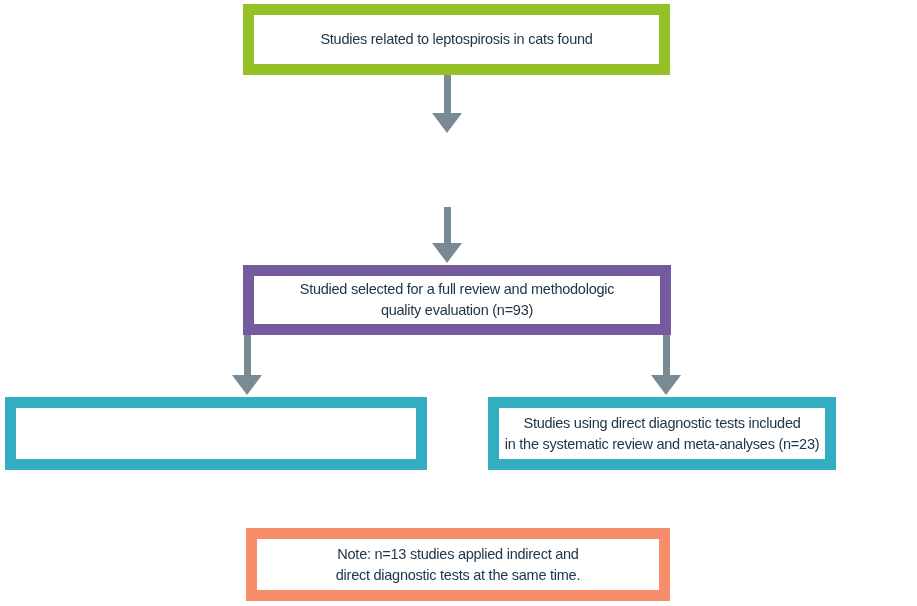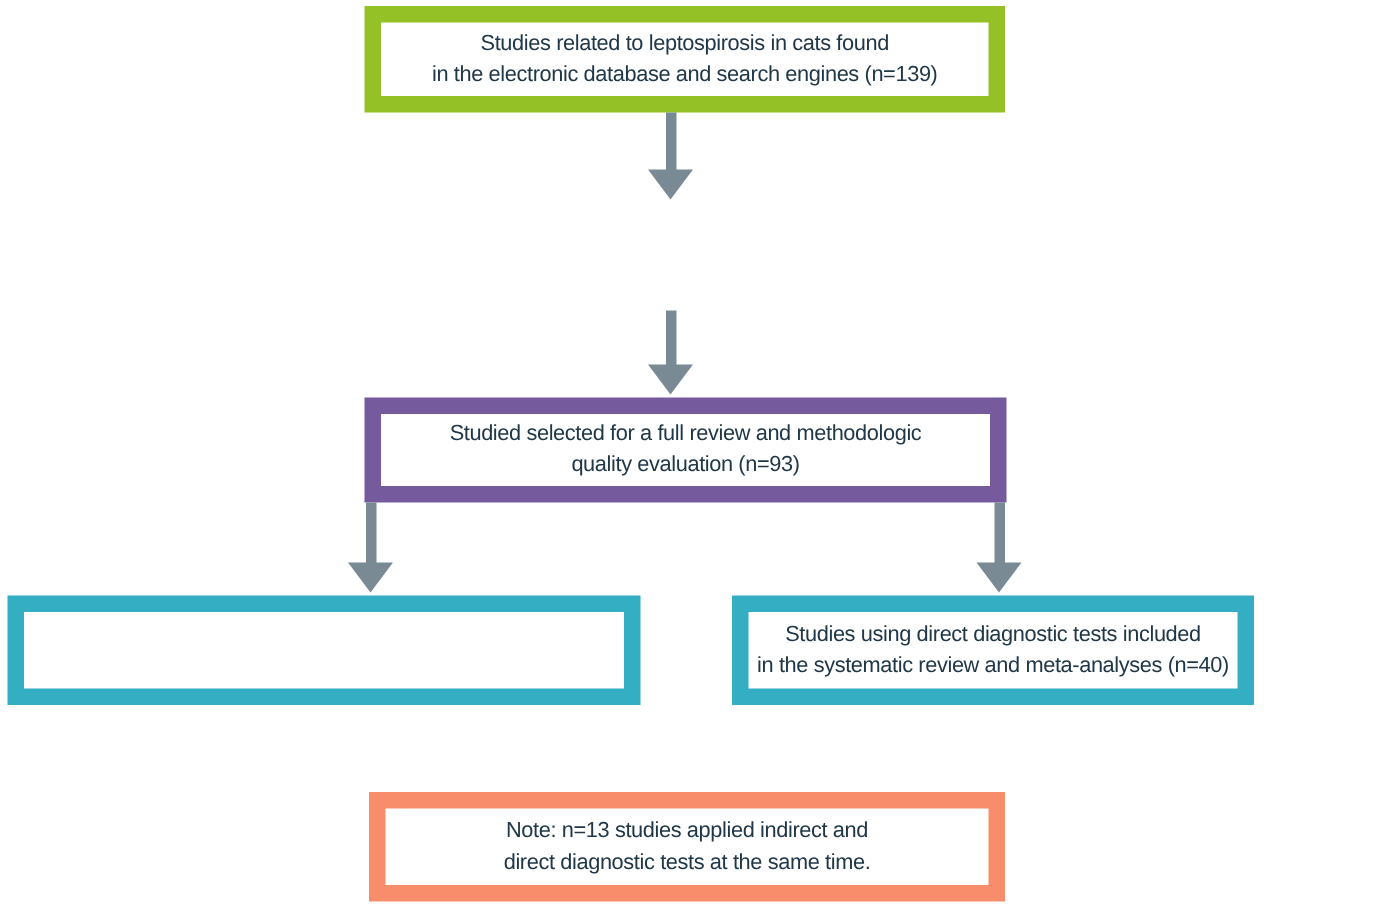--- a/index.html
+++ b/index.html
@@ -59,21 +59,20 @@
     margin-top: -1px;
   }
 </style>
 </head>
 <body>
 
 <div class="canvas">
 
   <div class="box" style="left: 243px; top: 4px; width: 427px; height: 71px; border-color: rgb(148, 193, 38);">
     <div class="line">Studies related to leptospirosis in cats found</div>
-    <div class="line">in the electronic database and search engines (n=139)</div>
   </div>
 
   <div class="arrow" style="left:447px; top:75px; height:58px;">
     <div class="shaft"></div>
     <div class="head"></div>
   </div>
 
 
   <div class="arrow" style="left:447px; top:207px; height:56px;">
     <div class="shaft"></div>
@@ -93,21 +92,21 @@
   <div class="arrow" style="left:666px; top:335px; height:60px;">
     <div class="shaft"></div>
     <div class="head"></div>
   </div>
 
   <div class="box" style="left: 5px; top: 397px; width: 422px; height: 73px; border-color: rgb(51, 174, 195);">
   </div>
 
   <div class="box" style="left: 488px; top: 397px; width: 348px; height: 73px; border-color: rgb(51, 174, 195);">
     <div class="line">Studies using direct diagnostic tests included</div>
-    <div class="line">in the systematic review and meta-analyses (n=40)</div>
+    <div class="line">in the systematic review and meta-analyses (n=23)</div>
   </div>
 
   <div class="box" style="left: 246px; top: 528px; width: 424px; height: 73px; border-color: rgb(247, 141, 106);">
     <div class="line">Note: n=13 studies applied indirect and</div>
     <div class="line">direct diagnostic tests at the same time.</div>
   </div>
 
 </div>
 
 </body></html>

